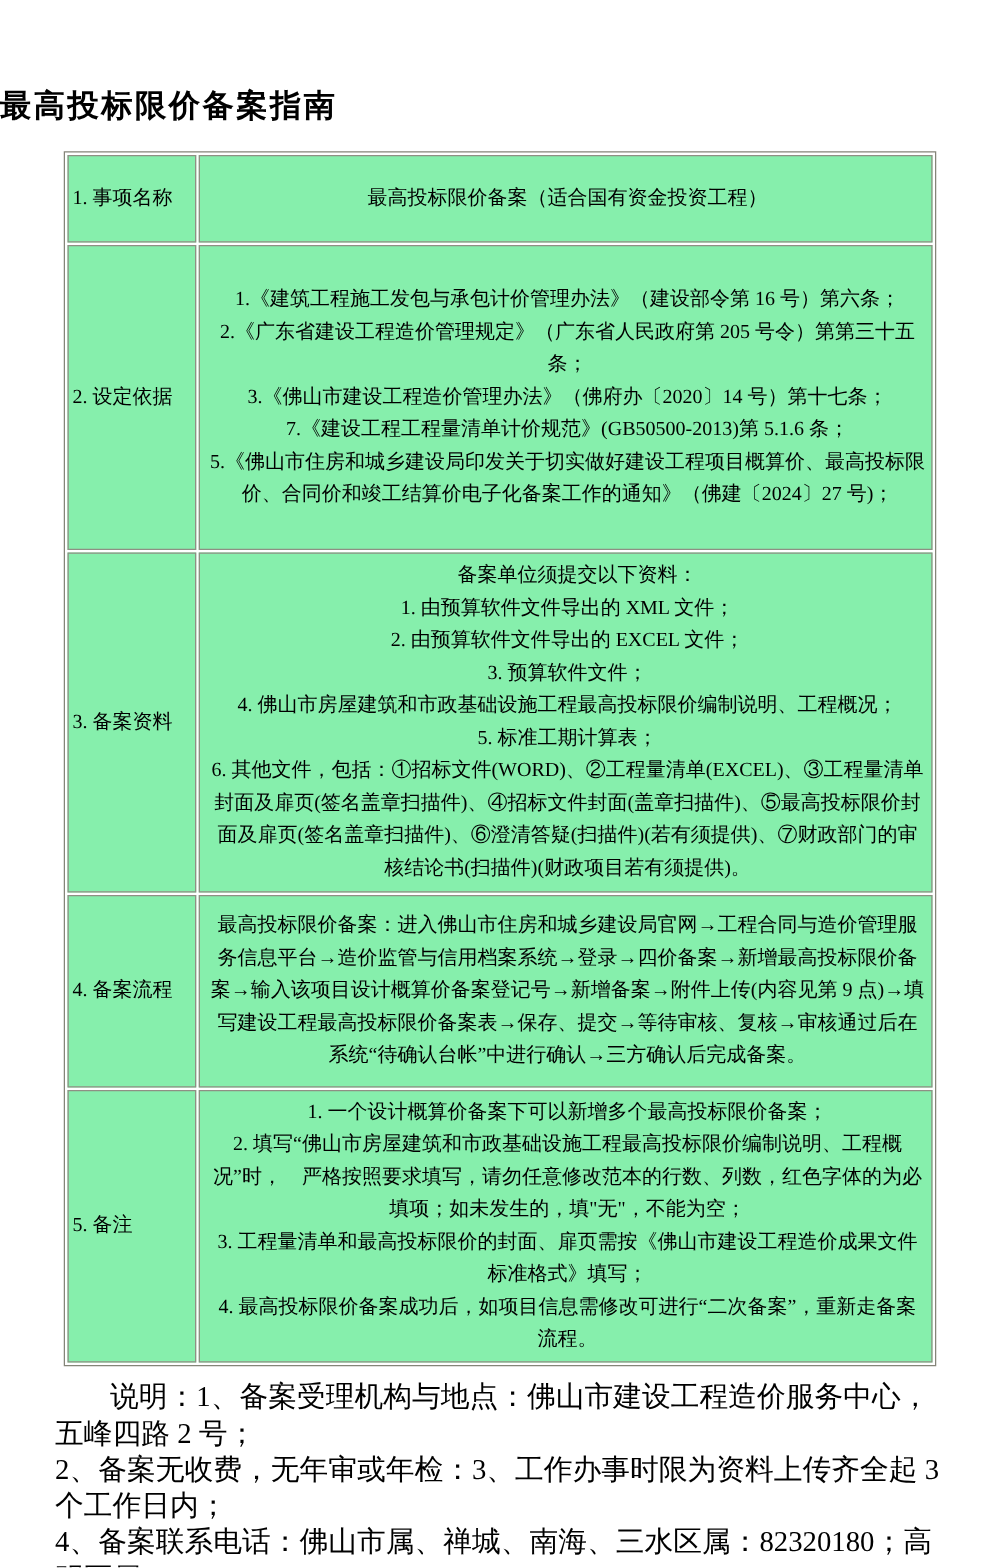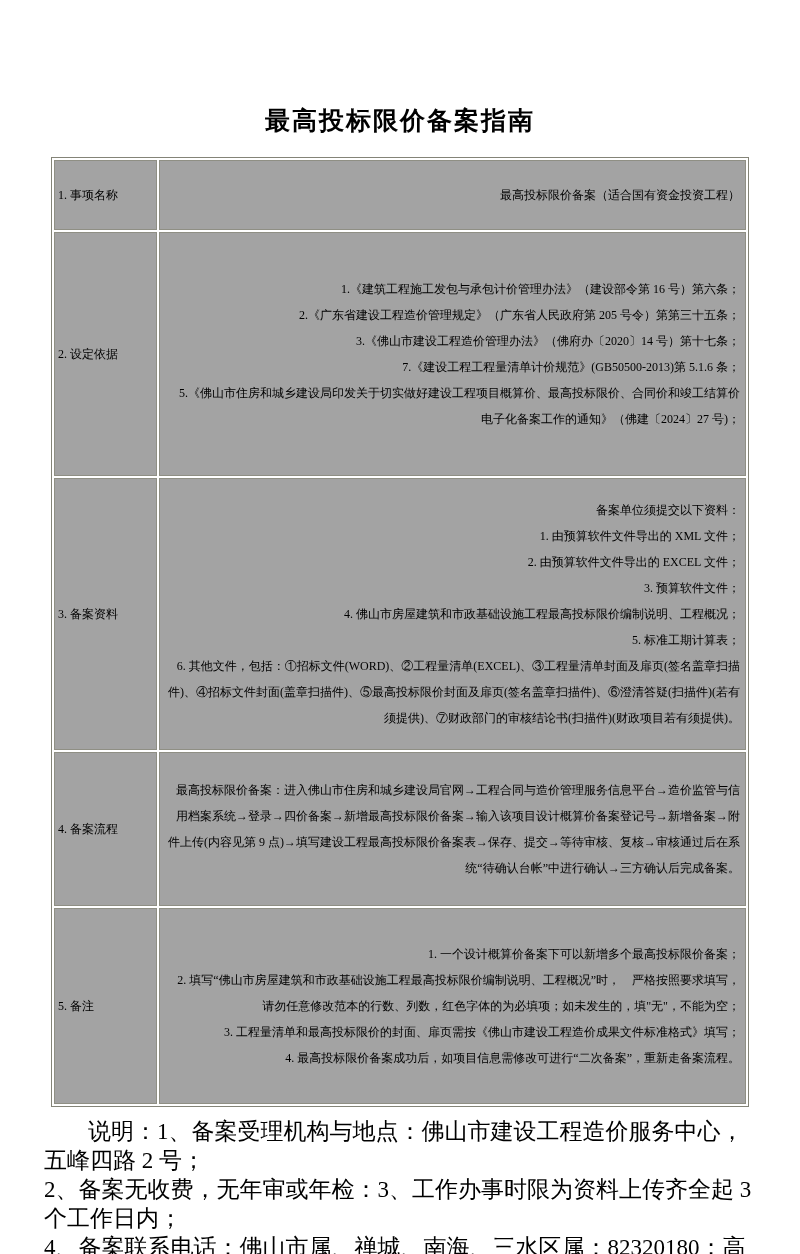--- a/index.html
+++ b/index.html
@@ -12,53 +12,52 @@
     width: 800px;
     height: 1254px;
     background: #ffffff;
     color: #000000;
     font-family: "Liberation Serif", "DejaVu Serif", serif;
     overflow: hidden;
     box-sizing: border-box;
   }
   .title {
     margin: 0;
-    padding-top: 104px;
-    text-align: center;
+    padding-top: 68px;
     font-size: 25px;
     font-weight: bold;
     letter-spacing: 2px;
     font-family: "Liberation Serif", "DejaVu Serif", serif;
   }
   table.guide-table {
     width: 698px;
     margin: 20px auto 0 auto;
     border-collapse: separate;
     border-spacing: 2px;
     border: 1px solid #848478;
     background: #ffffff;
   }
   table.guide-table td {
     border: 1px solid #8f8f84;
-    font-size: 12px;
+    font-size: 16px;
     line-height: 26px;
     vertical-align: middle;
-    background: #a3a3a3;
+    background: #86efac;
   }
   td.label-cell {
     width: 97px;
     padding: 2px 1px 2px 3px;
     white-space: nowrap;
   }
   td.content-cell {
     padding: 4px 5px 4px 8px;
   }
   td.content-cell p {
     margin: 0;
-    text-align: right;
+    text-align: center;
   }
   tr.row-1 td { height: 60px; }
   tr.row-2 td { height: 234px; }
   tr.row-3 td { height: 262px; }
   tr.row-4 td { height: 144px; }
   tr.row-5 td { height: 186px; }
   .footer {
     margin: 10px 40px 0 44px;
     font-size: 23px;
     line-height: 29px;

